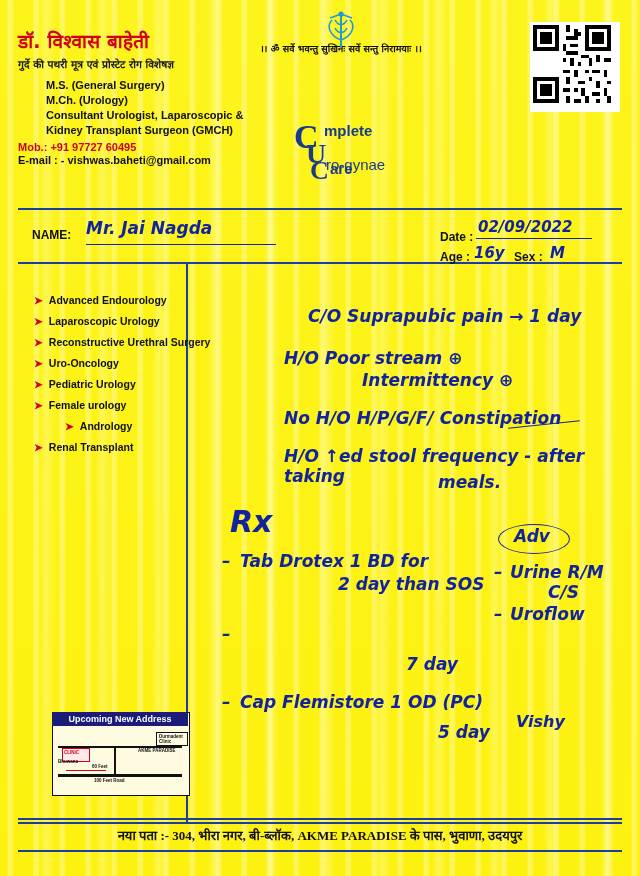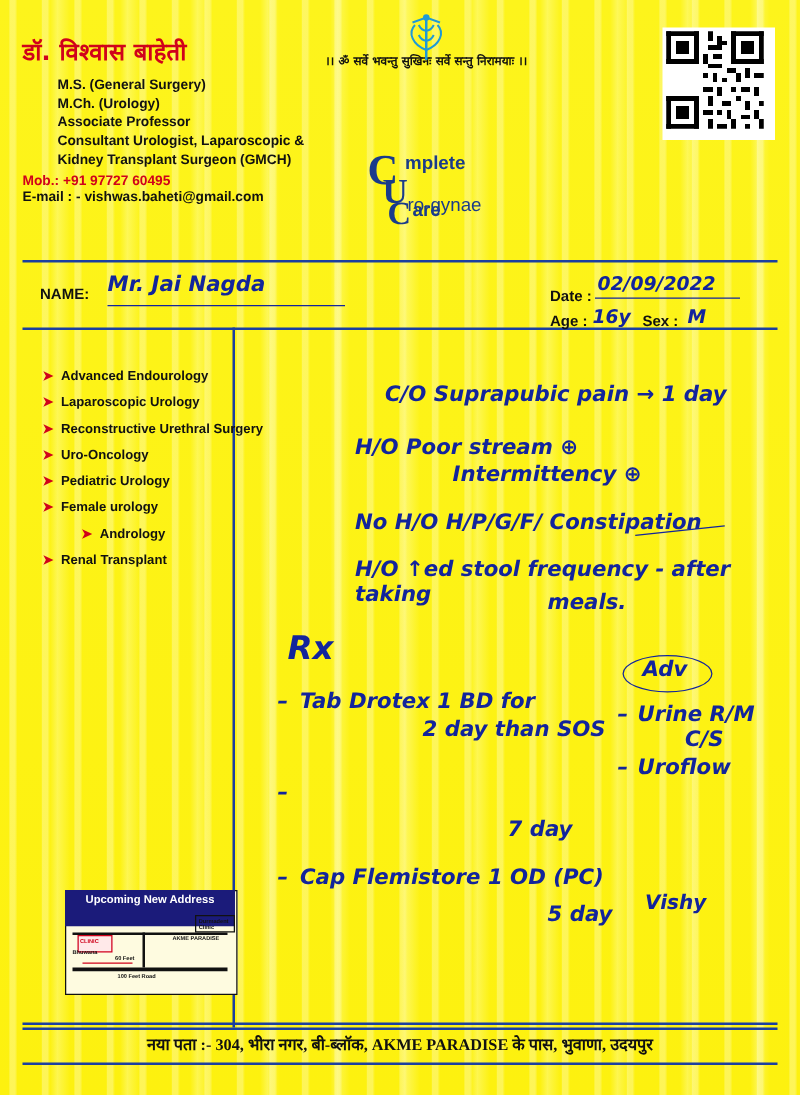--- a/index.html
+++ b/index.html
@@ -98,21 +98,21 @@
   .svc{
     position:absolute;left:26px;font-size:10.5px;color:#111;font-weight:bold;
   }
   .svc .ar{color:#d0021b;font-weight:bold;margin-right:6px;}
 
   
   .mapbox{
     position:absolute;left:44px;top:706px;width:136px;height:82px;border:1.2px solid #111;background:#fefbe0;
   }
   .maphdr{
-    position:absolute;left:44px;top:706px;width:136px;height:29px;background:#1b1b7a;color:#fff;
+    position:absolute;left:44px;top:706px;width:136px;height:14px;background:#1b1b7a;color:#fff;
     font-size:9px;font-weight:bold;text-align:center;line-height:14px;
   }
   .mapinner{position:absolute;left:44px;top:720px;width:136px;height:68px;}
   .mini{position:absolute;font-size:4.5px;color:#111;font-weight:bold;}
   .miniline{position:absolute;background:#111;}
   .redbox{position:absolute;border:1px solid #d0021b;background:#ffe9e9;}
   .arrowred{position:absolute;background:#d0021b;height:1.4px;}
 
   
   .footer{
@@ -134,23 +134,23 @@
 </style>
 </head>
 <body>
 
 <div class="paper"></div>
 
 <div class="sheet">
 
   <div class="hdr">
     <div class="doc-name">डॉ. विश्वास बाहेती</div>
+    <div class="doc-sub">गुर्दे की पथरी मूत्र एवं प्रोस्टेट रोग विशेषज्ञ</div>
     <div class="qual">M.S. (General Surgery)</div>
     <div class="qual" style="margin-top:0">M.Ch. (Urology)</div>
-    <div class="qual" style="margin-top:0">Associate Professor</div>
     <div class="qual" style="margin-top:0">Consultant Urologist, Laparoscopic &amp;</div>
     <div class="qual" style="margin-top:0">Kidney Transplant Surgeon (GMCH)</div>
     <div class="mob">Mob.: +91 97727 60495</div>
     <div class="mail">E-mail : - vishwas.baheti@gmail.com</div>
   </div>
 
   <div class="sanskrit">।। ॐ सर्वे भवन्तु सुखिनः  सर्वे सन्तु निरामयाः ।।</div>
 
   <div class="caduceus">
     <svg viewBox="0 0 34 40" width="34" height="40">
@@ -272,21 +272,21 @@
   </div>
 
   <div class="hand h1" style="left:300px;top:300px;">C/O  Suprapubic pain → 1 day</div>
   <div class="hand h1" style="left:276px;top:342px;">H/O  Poor stream ⊕</div>
   <div class="hand h1" style="left:322px;top:364px;margin-left:32px;">Intermittency ⊕</div>
   <div class="hand h1" style="left:276px;top:402px;">No H/O  H/P/G/F/ Constipation</div>
   <div class="strike" style="left:500px;top:418px;width:72px;"></div>
   <div class="hand h1" style="left:276px;top:440px;">H/O  ↑ed stool frequency - after taking</div>
   <div class="hand h1" style="left:430px;top:466px;">meals.</div>
 
-  <div class="hand" style="left:222px;top:498px;font-size:26px;">Rx</div>
+  <div class="hand" style="left:222px;top:498px;font-size:30px;">Rx</div>
 
   <div class="hand h1" style="left:214px;top:545px;">–</div>
   <div class="hand h1" style="left:232px;top:545px;">Tab Drotex 1 BD for</div>
   <div class="hand h1" style="left:330px;top:568px;">2 day than SOS</div>
 
   <div class="hand h1" style="left:214px;top:618px;">–</div>
   <div class="hand h1" style="left:398px;top:648px;">7 day</div>
 
   <div class="hand h1" style="left:214px;top:686px;">–</div>
   <div class="hand h1" style="left:232px;top:686px;">Cap Flemistore 1 OD (PC)</div>

